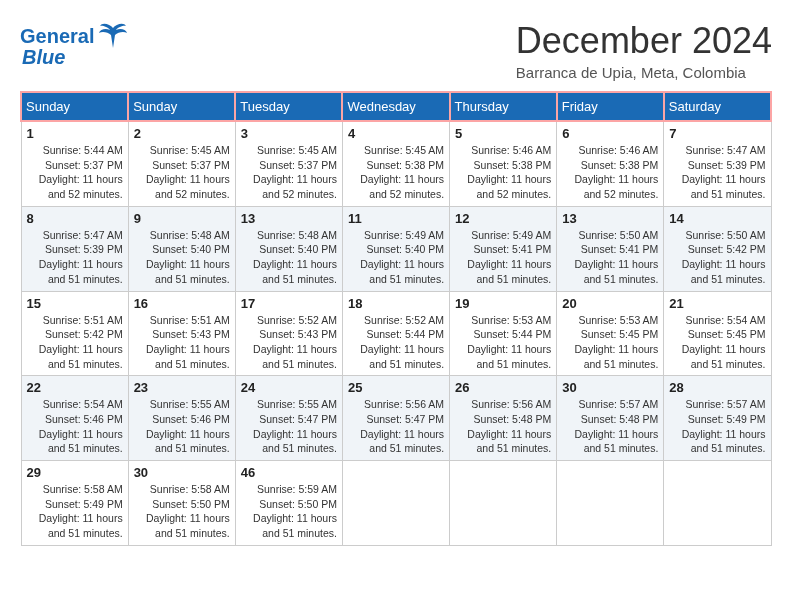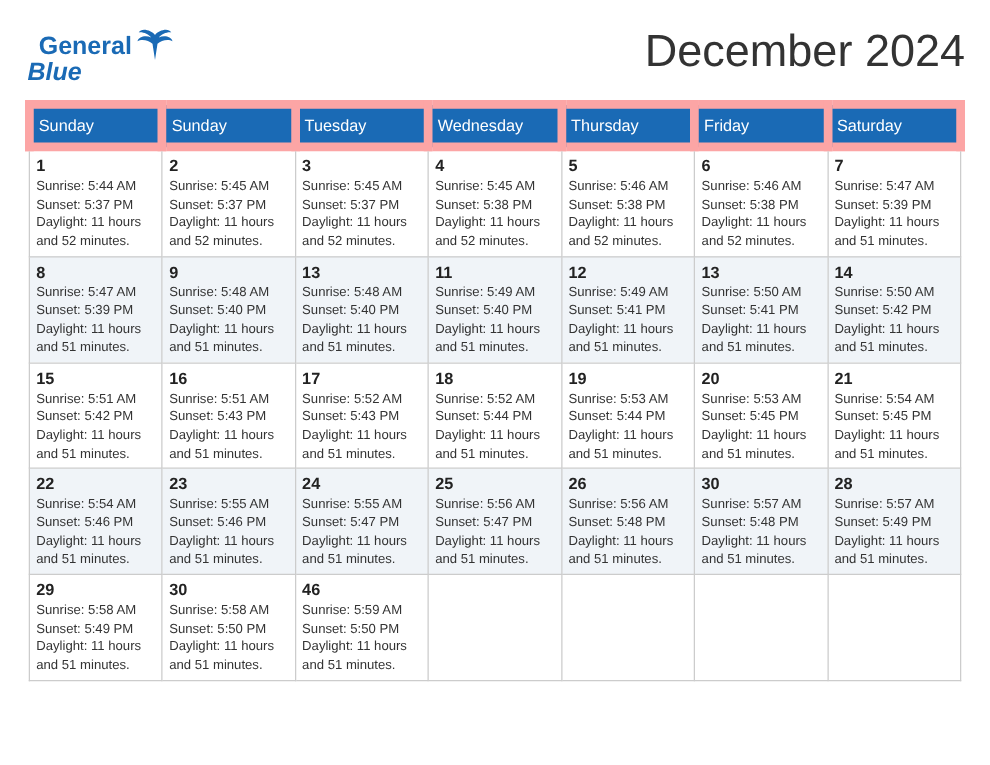--- a/index.html
+++ b/index.html
@@ -39,21 +39,21 @@
       border-collapse: collapse;
       font-size: 11px;
     }
     .calendar th {
       background-color: #1a6ab5;
       color: #fff;
       padding: 6px 4px;
       text-align: left;
       font-size: 13px;
       font-weight: normal;
-      border: 7px solid #fca5a5;
+      border: 2px solid #fca5a5;
     }
     .calendar td {
       vertical-align: top;
       border: 1px solid #ccc;
       padding: 4px 5px;
       width: 107px;
       min-height: 80px;
       background: #fff;
     }
     .calendar tr:nth-child(even) td {
@@ -62,47 +62,49 @@
     .day-number {
       font-size: 13px;
       font-weight: bold;
       color: #222;
       margin-bottom: 2px;
     }
     .day-info {
       color: #333;
       line-height: 1.4;
       font-size: 10.5px;
+      text-align: right;
     }
     .empty-cell {
       background: #fff !important;
     }
     .calendar tr:nth-child(even) .empty-cell {
       background: #f0f4f8 !important;
     }
   </style>
 </head>
 <body>
 
 <div class="header">
   <div class="logo">
     <div style="display:flex; align-items:center; gap:2px;">
-      <div style="font-size:20px; font-weight:bold; color:#333; line-height:1;margin-left:11px;">
+      <div style="font-size:20px; font-weight:bold; color:#333; line-height:1;">
         <span style="color:#1a6ab5;">General</span>
       </div>
       <div style="margin-left:2px;">
         <svg width="30" height="28" viewBox="0 0 30 28">
           <path d="M15 8 C18 4, 26 2, 28 6 C26 5, 20 7, 18 10 C22 8, 28 9, 29 13 C26 11, 20 12, 17 15 L15 28 L13 15 C10 12, 4 11, 1 13 C2 9, 8 8, 12 10 C10 7, 4 5, 2 6 C4 2, 12 4, 15 8Z" fill="#1a6ab5"></path>
         </svg>
       </div>
     </div>
     <div style="font-size:20px; font-weight:bold; color:#1a6ab5; margin-top:-6px; margin-left:2px;font-style:italic;">Blue</div>
   </div>
   <div class="title-section">
     <div class="month-title">December 2024</div>
+    <div class="location">Barranca de Upia, Meta, Colombia</div>
   </div>
 </div>
 
 <table class="calendar">
   <thead>
     <tr>
     <th>Sunday</th>
         <th>Sunday</th>
         <th>Tuesday</th>
         <th>Wednesday</th>

